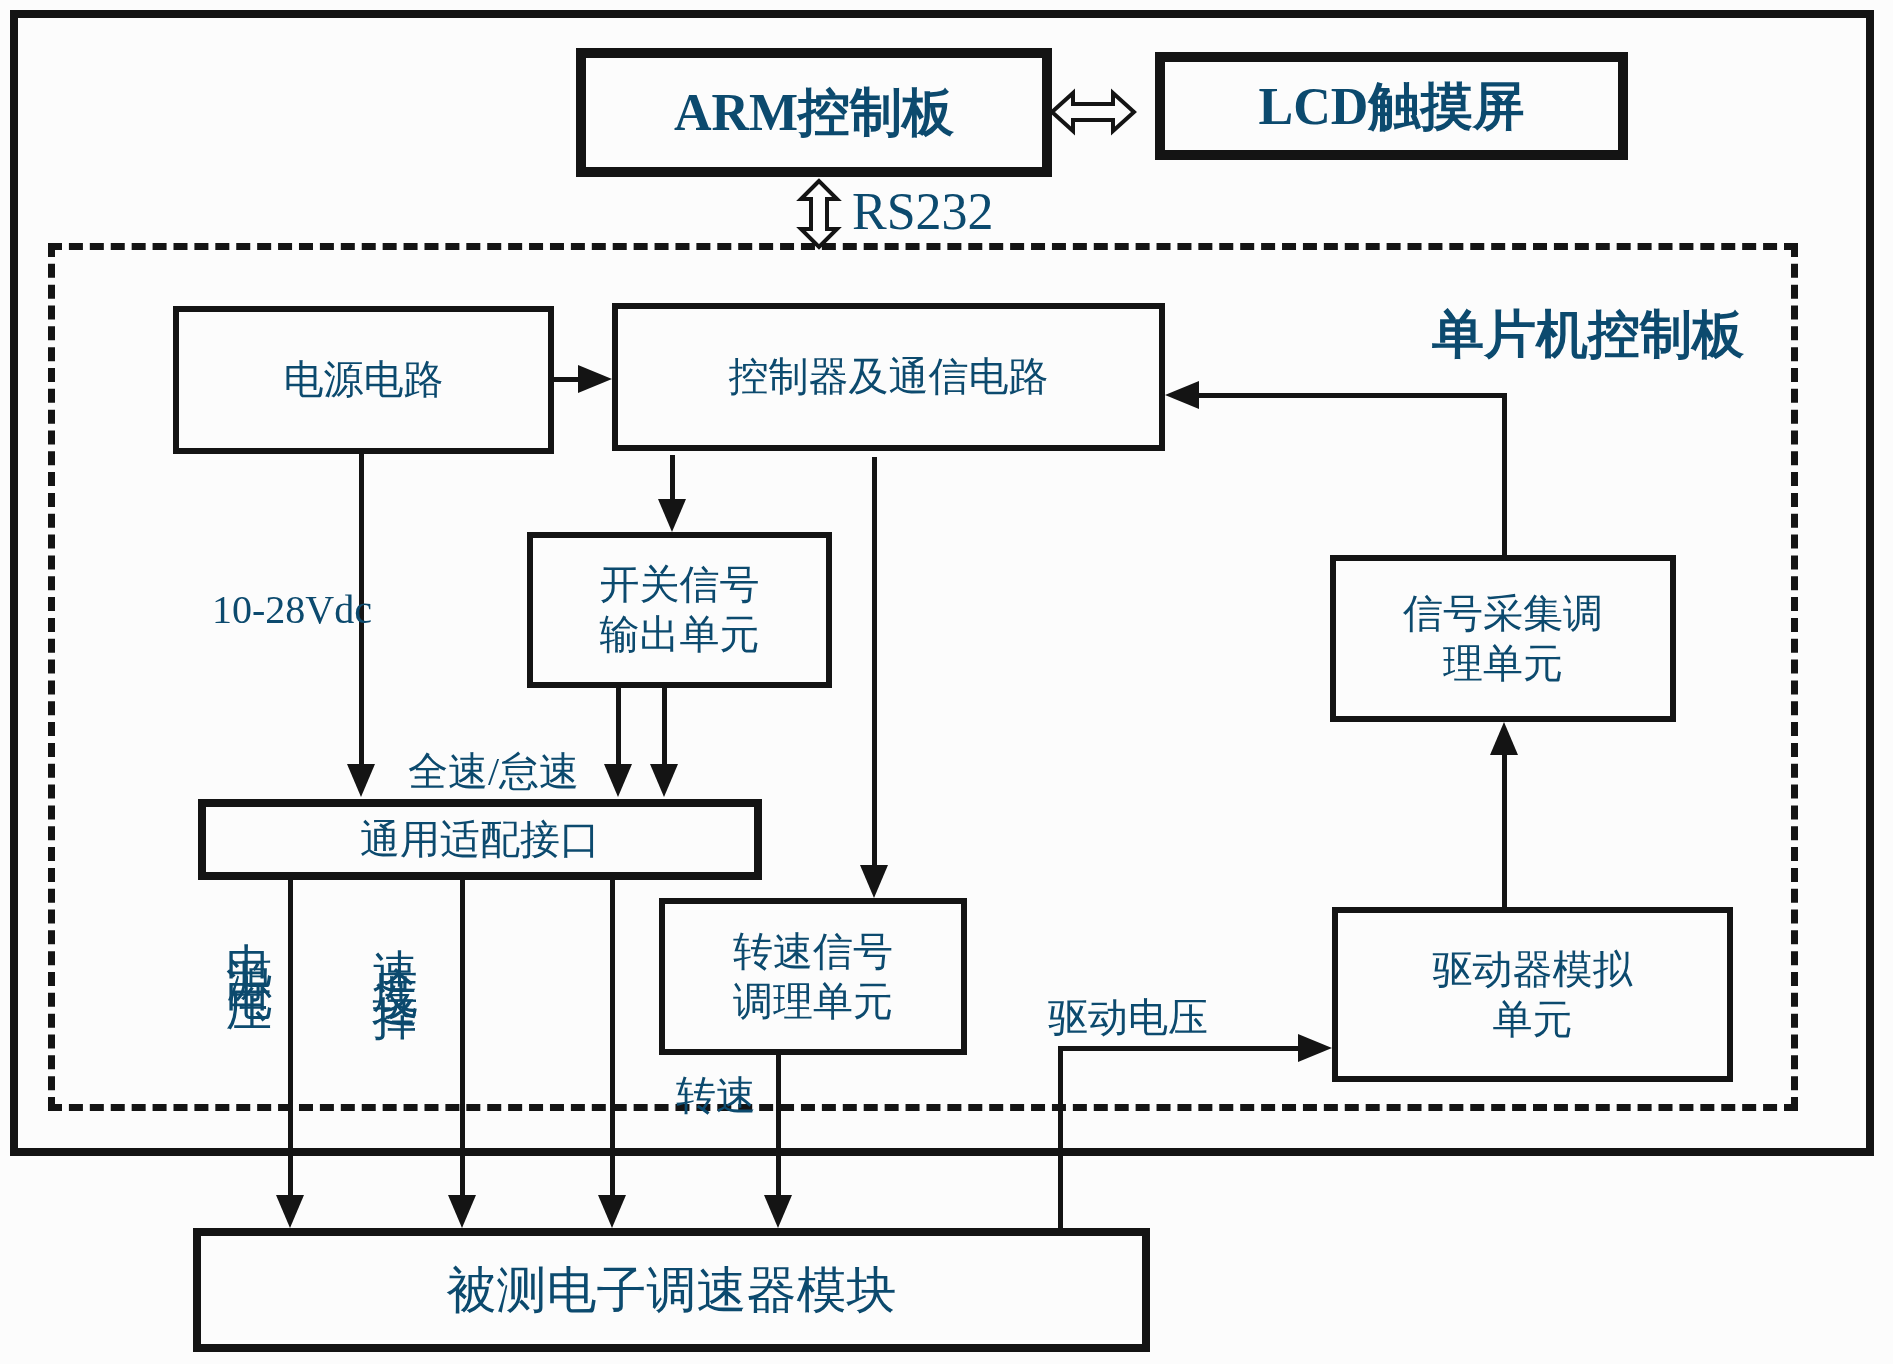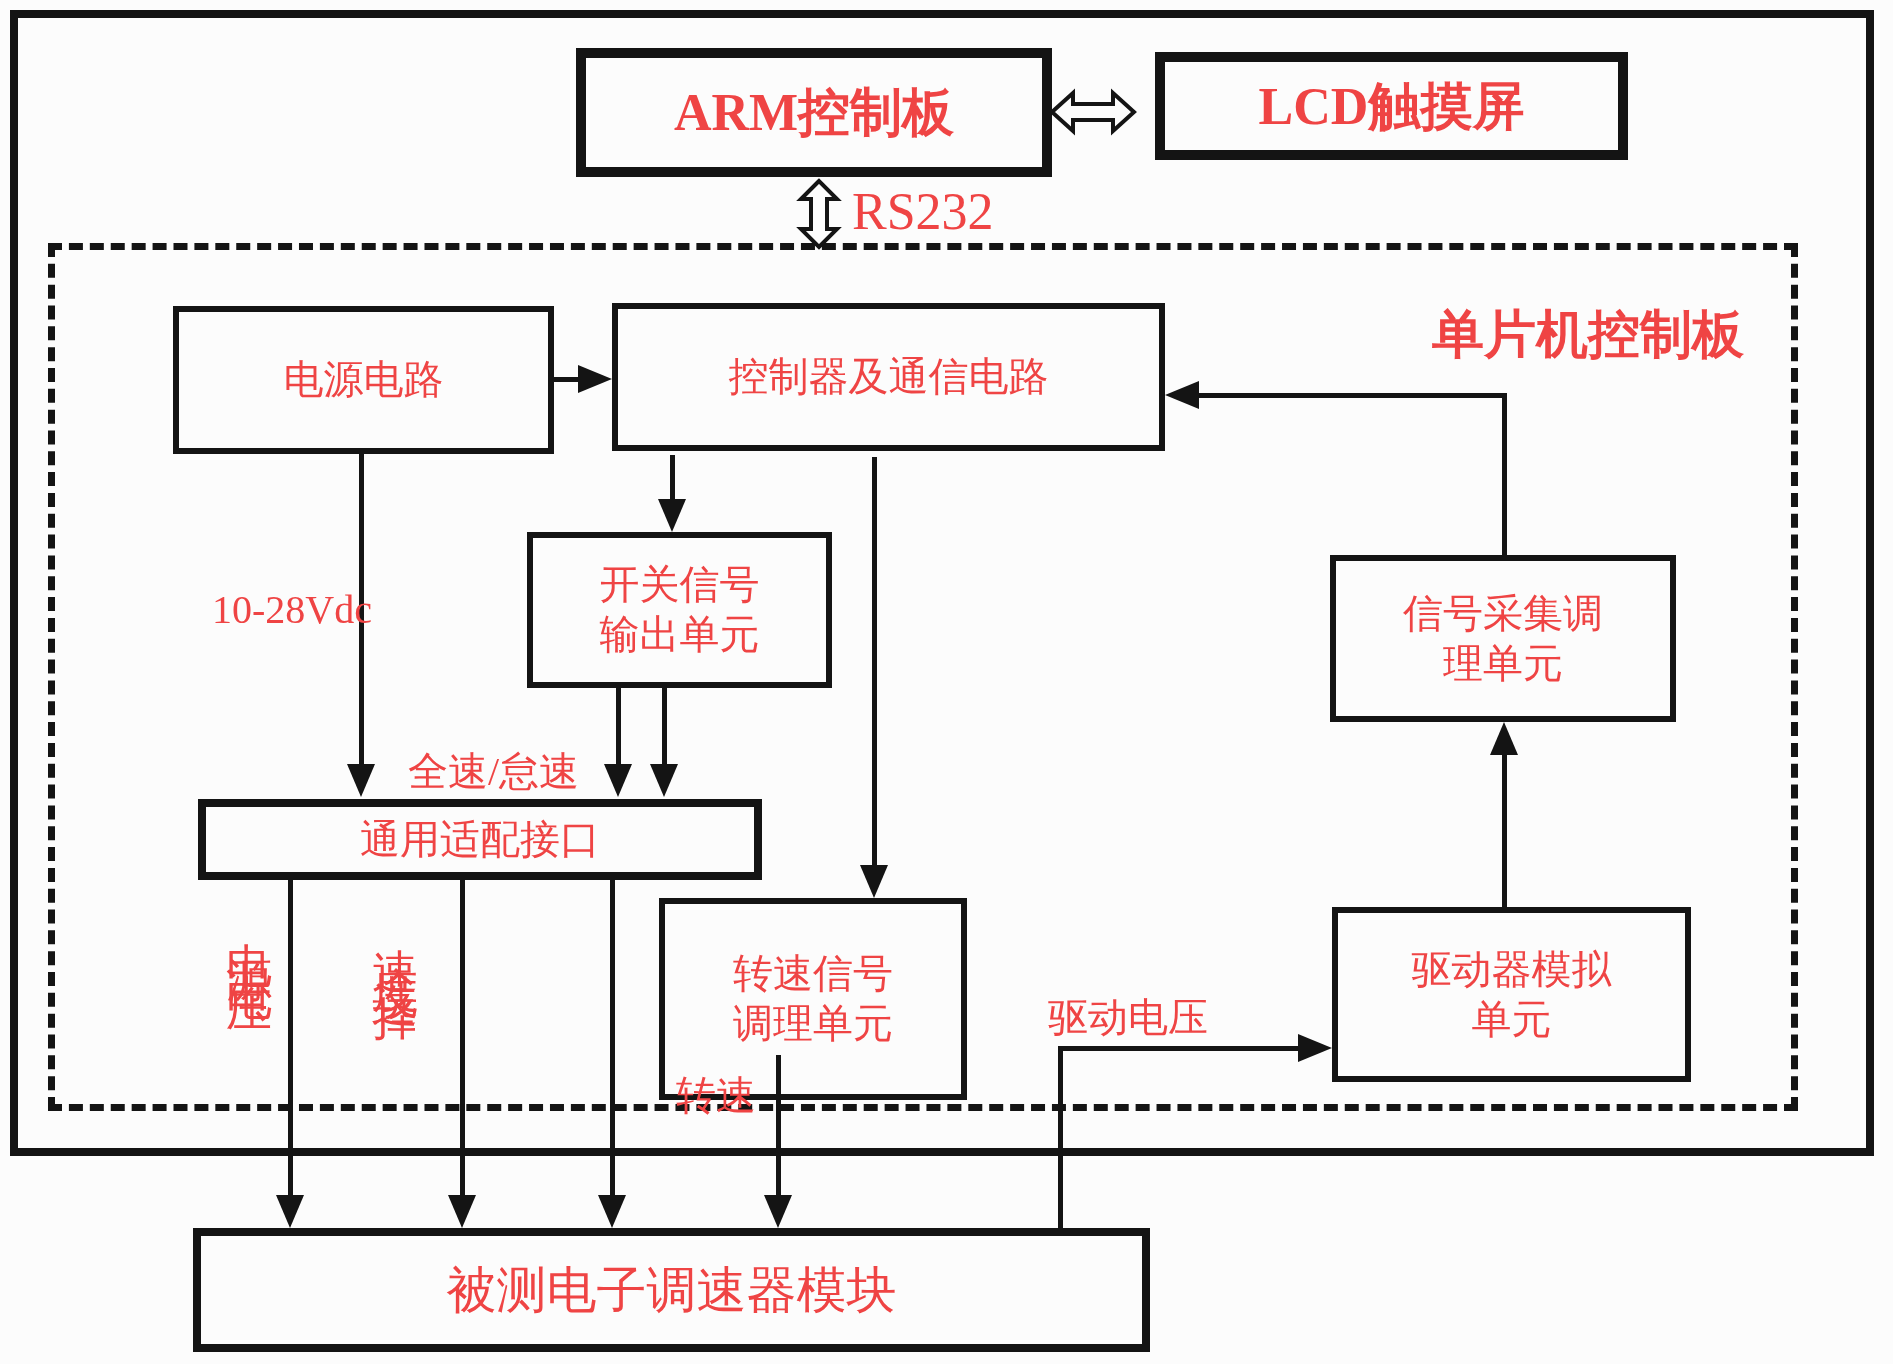--- a/index.html
+++ b/index.html
@@ -1,18 +1,18 @@
 <!DOCTYPE html>
 <html><head>
 <meta charset="utf-8">
 <style>
   html,body{margin:0;padding:0;background:#e8e8e8;}
   #stage{
     position:relative;width:1893px;height:1364px;background:#fcfcfc;
-    font-family:"Liberation Serif","DejaVu Serif",serif;color:#ef4444;
+    font-family:"Liberation Serif","DejaVu Serif",serif;color:#0c4a6e;
     overflow:hidden;
   }
   .box{position:absolute;box-sizing:border-box;border:6px solid #141414;background:#fcfcfc;
        display:flex;flex-direction:column;align-items:center;justify-content:center;
        text-align:center;line-height:1.25;}
   .thick{border-width:10px;}
   .heavy{border-width:8px;align-items:center;}
   .f46{font-size:40px;}
   .f50{font-size:50px;}
   .f52{font-size:52px;}
@@ -89,35 +89,35 @@
   <div class="arr down" style="left:347px;top:764px;"></div>
   <div class="lbl f46" style="left:182px;top:586px;margin-left:30px;">10-28Vdc</div>
 
   <div class="box heavy f46" style="left:198px;top:799px;width:564px;height:81px;">
     <span>通用适配接口</span>
   </div>
 
   <div class="vline" style="left:872px;top:457px;height:410px;"></div>
   <div class="arr down" style="left:860px;top:865px;"></div>
 
-  <div class="box f46" style="left:659px;top:898px;width:308px;height:202px;">
+  <div class="box f46" style="left:659px;top:898px;width:308px;height:157px;">
     <span>转速信号</span>
     <span>调理单元</span>
   </div>
 
   <div class="box f46" style="left:1330px;top:555px;width:346px;height:167px;text-align:center;">
     <span>信号采集调</span>
     <span>理单元</span>
   </div>
 
   <div class="vline" style="left:1502px;top:393px;height:162px;"></div>
   <div class="hline" style="left:1196px;top:393px;width:311px;"></div>
   <div class="arr left" style="left:1165px;top:381px;"></div>
 
-  <div class="box f46" style="left:1332px;top:907px;width:359px;height:175px;">
+  <div class="box f46" style="left:1332px;top:907px;width:401px;height:175px;">
     <span>驱动器模拟</span>
     <span>单元</span>
   </div>
 
   <div class="vline" style="left:1502px;top:750px;height:157px;"></div>
   <div class="arr up" style="left:1490px;top:722px;"></div>
 
   <div class="vlbl" style="left:226px;top:906px;">电源电压</div>
   <div class="vlbl" style="left:372px;top:912px;">速度选择</div>
 

